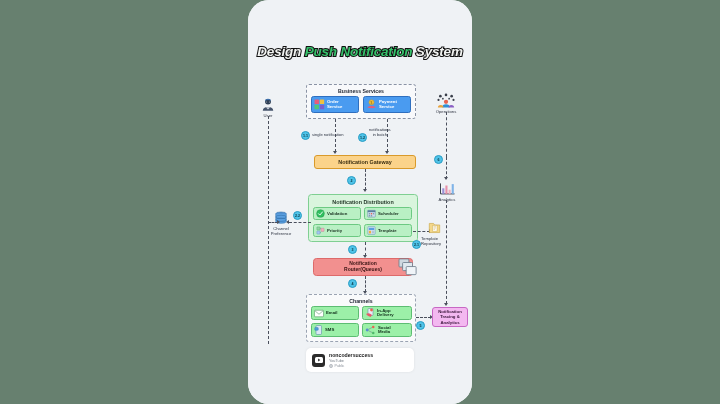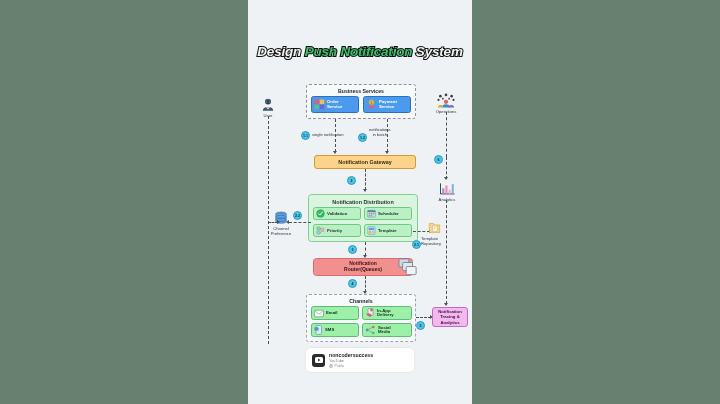--- a/index.html
+++ b/index.html
@@ -8,20 +8,21 @@
     background: #67806f;
     font-family: "Liberation Sans", sans-serif;
     overflow: hidden;
     position: relative;
   }
   .stage { position: absolute; inset: 0; background: #67806f; }
   .phone {
     position: absolute; left: 248px; top: 0; width: 224px; height: 404px;
     background: #eef1f4;
     overflow: hidden;
+    border-radius: 21px;
   }
   .canvas { position: absolute; inset: 0; background: #eff2f5; }
 
   
   .title {
     position: absolute; top: 44px; left: 0; width: 100%;
     text-align: center;
     font-size: 13.5px; font-weight: bold; font-style: italic;
     letter-spacing: -0.2px;
     white-space: nowrap;

